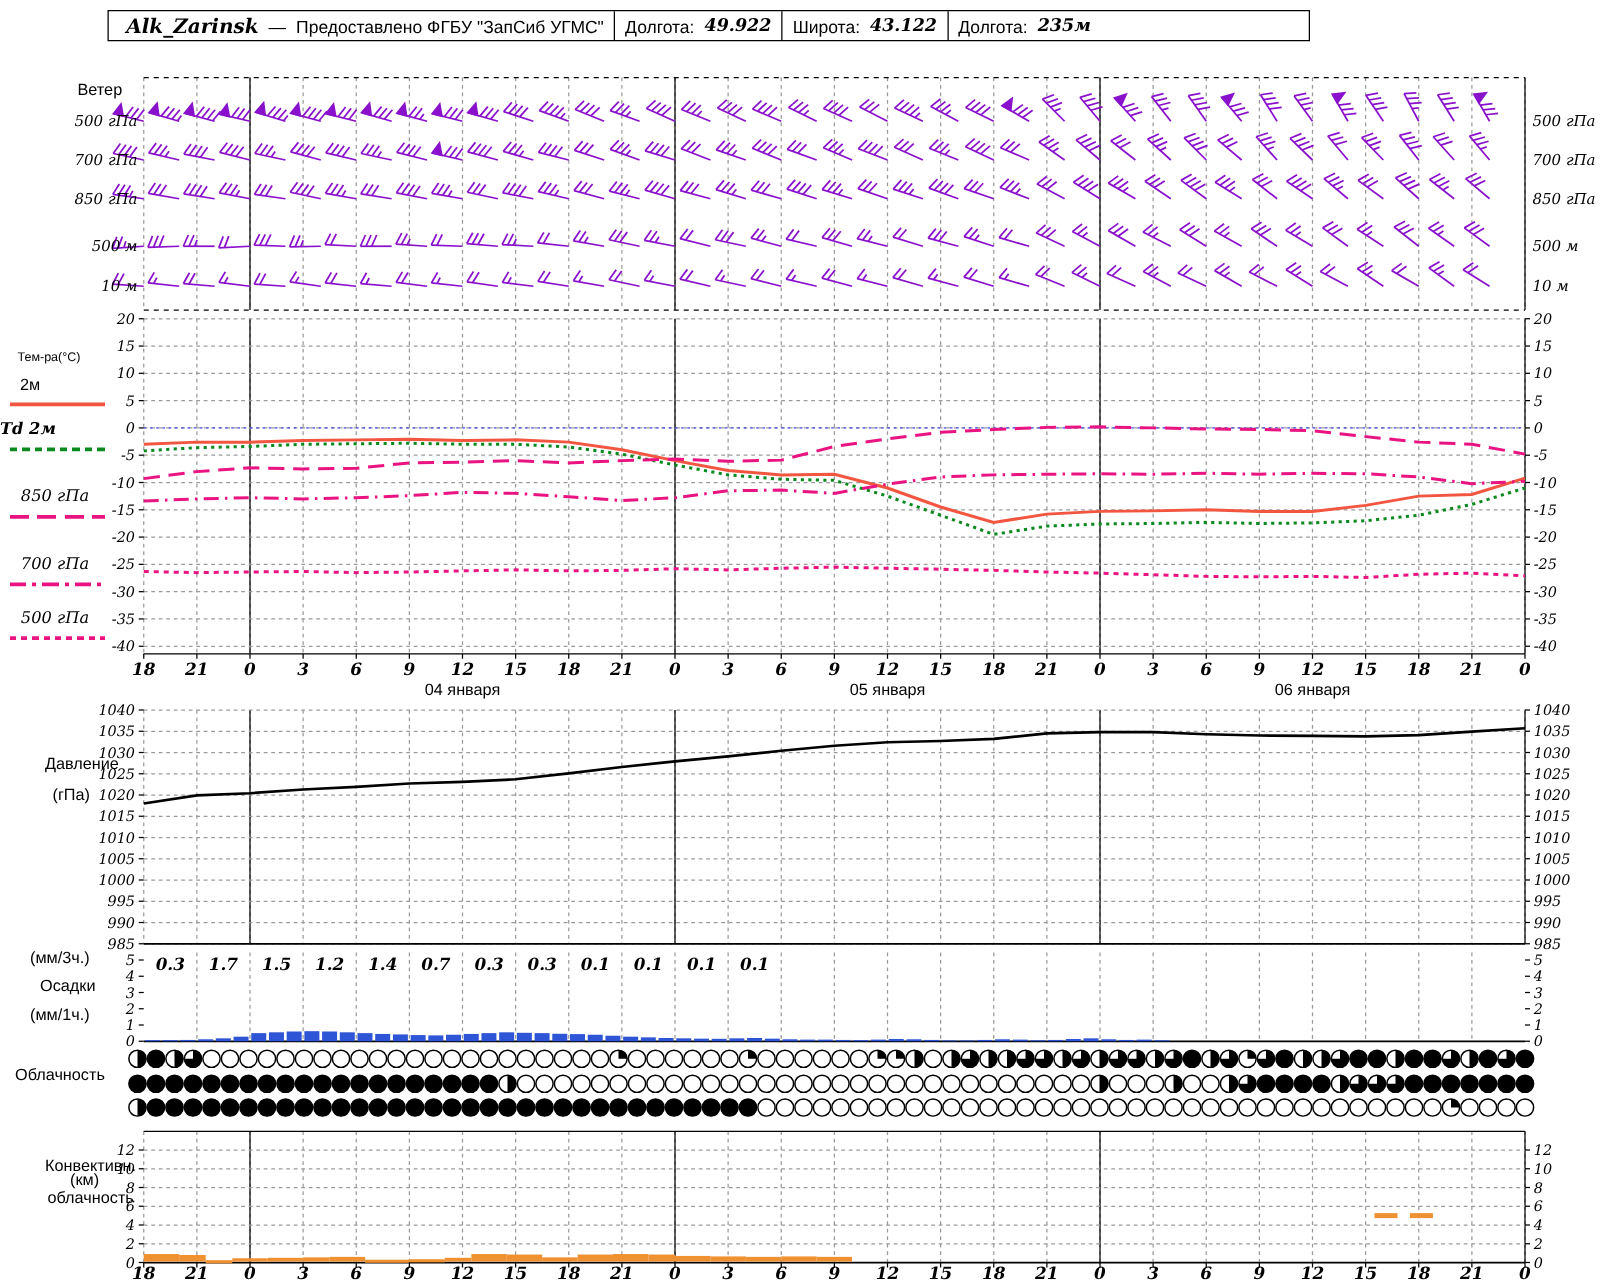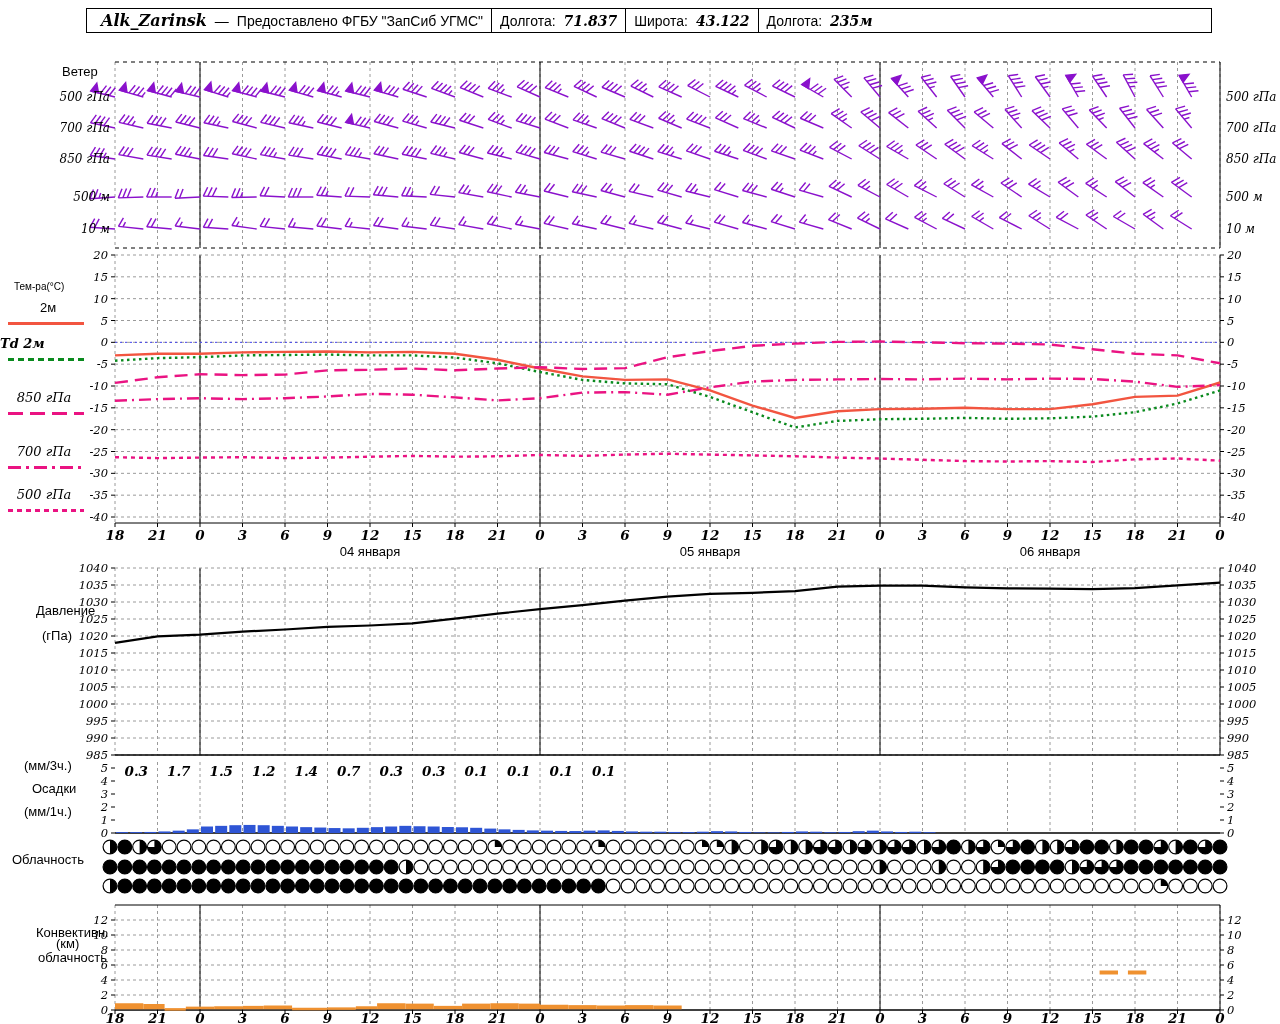--- a/index.html
+++ b/index.html
@@ -1,18 +1,18 @@
 <!DOCTYPE html>
 <html><head>
 <meta charset="utf-8">
 <style>
   html,body{margin:0;padding:0;background:#fff}
   #app{position:relative;width:1280px;height:1024px;background:#ffffff;
        font-family:"Liberation Sans",sans-serif;color:#000;overflow:hidden}
-  .hdr{position:absolute;left:86px;width:1126px;height:25px;border:1px solid #000;
+  .hdr{position:absolute;left:86px;width:962px;height:25px;border:1px solid #000;
        display:flex;align-items:center;font-size:14px;white-space:nowrap;background:#fff;box-sizing:border-box}
   .hdr span{margin:0 4px}
   .vsep{display:inline-block;align-self:stretch;width:1px;background:#000;margin:0 6px}
   .it{font-family:"DejaVu Serif",serif;font-style:italic}
   .bi{font-family:"DejaVu Serif",serif;font-style:italic;font-weight:bold}
   .bold{font-weight:bold}
   .lbl{position:absolute;font-size:13px;white-space:nowrap}
   .leg-line{position:absolute;height:3px}
   .leg-t2m{background:#f25540}
   .leg-td2m{background:repeating-linear-gradient(90deg,#0a8a1e 0 6px,transparent 6px 10px)}
@@ -30,34 +30,34 @@
 <body>
 
 <div id="app">
 
   <div class="hdr" style="top:8px">
     <span class="bi" style="font-size:16px;margin-left:14px">Alk_Zarinsk</span>
     <span>—</span>
     <span>Предоставлено ФГБУ "ЗапСиб УГМС"</span>
     <span class="vsep"></span>
     <span>Долгота:</span>
-    <span class="bi">71.837</span>
+    <span class="bi">49.922</span>
     <span class="vsep"></span>
     <span>Широта:</span>
     <span class="bi">43.122</span>
     <span class="vsep"></span>
     <span>Долгота:</span>
     <span class="bi">235м</span>
   </div>
 
 
   <div class="lbl" style="left:62px;top:64px">Ветер</div>
   <div class="lbl" style="left:14px;top:281px;font-size:10px">Тем-ра(°C)</div>
 
-  <div class="lbl" style="left:4px;top:300px;width:88px;text-align:center">2м</div>
+  <div class="lbl" style="left:16px;top:300px;width:88px;">2м</div>
   <div class="leg-line leg-t2m" style="left:8px;top:322px;width:76px"></div>
 
   <div class="lbl bi" style="left:0;top:336px;width:88px;text-align:left">Td 2м</div>
   <div class="leg-line leg-td2m" style="left:8px;top:358px;width:76px"></div>
 
   <div class="lbl it" style="left:0;top:390px;width:88px;text-align:center">850 гПа</div>
   <div class="leg-line leg-t850" style="left:8px;top:412px;width:76px"></div>
 
   <div class="lbl it" style="left:0;top:444px;width:88px;text-align:center">700 гПа</div>
   <div class="leg-line leg-t700" style="left:8px;top:466px;width:76px"></div>

